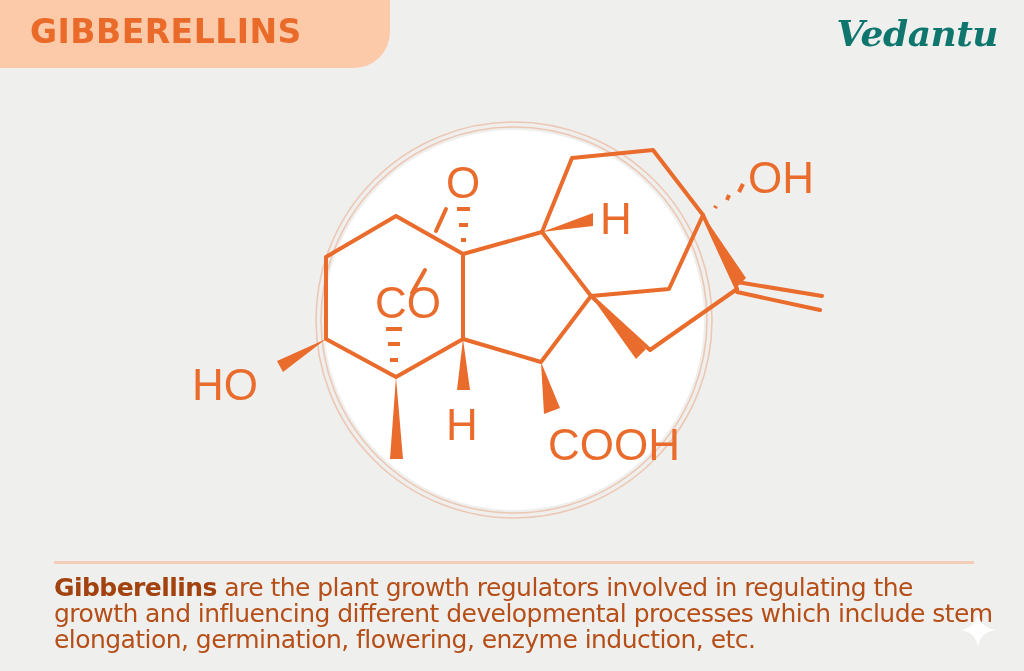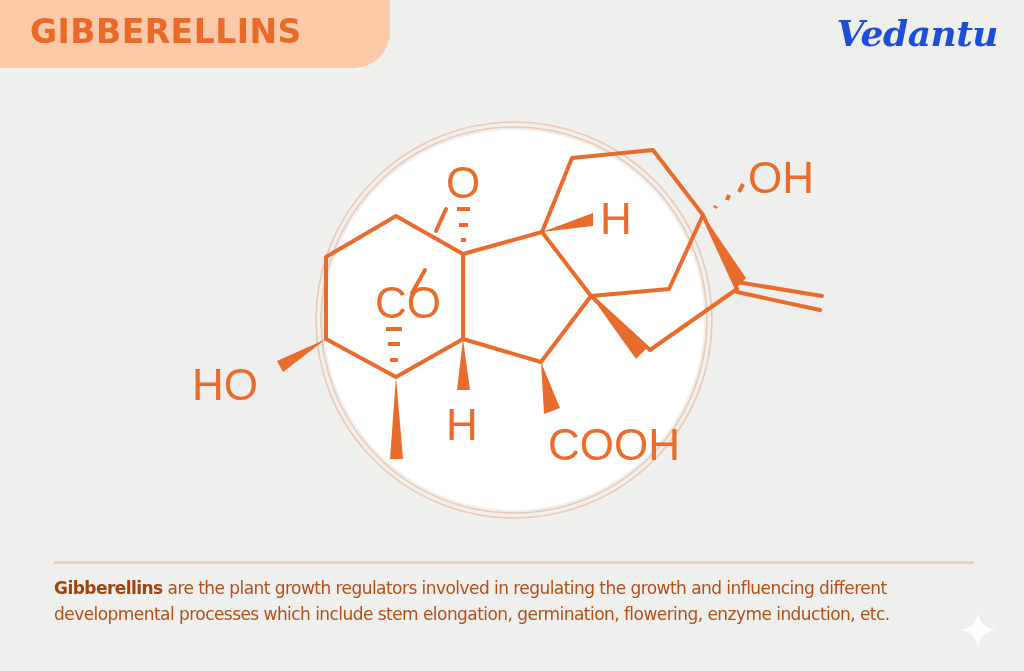--- a/index.html
+++ b/index.html
@@ -16,31 +16,31 @@
   .title-text {
     position:absolute; left:30px; top:12px;
     font-family:"DejaVu Sans", sans-serif;
     font-weight:bold; font-size:33px; letter-spacing:0.5px;
     color:#ea6a2a;
   }
   .logo {
     position:absolute; right:26px; top:12px;
     font-family:"DejaVu Serif", serif;
     font-style:italic; font-weight:bold; font-size:36px;
-    color:#1d4ed8; letter-spacing:-0.5px;
+    color:#0f766e; letter-spacing:-0.5px;
   }
   .diagram { position:absolute; left:0; top:0; }
   .divider {
     position:absolute; left:54px; top:561px; width:920px; height:3px;
     background:#f3cdb5;
   }
   .desc {
     position:absolute; left:54px; top:575px; width:940px;
     font-family:"DejaVu Sans", sans-serif;
-    font-size:17px; line-height:26px; color:#b54e17;
+    font-size:25px; line-height:26px; color:#b54e17;
     letter-spacing:-0.55px;
   }
   .desc b { font-weight:bold; color:#a2420f; }
   .sparkle {
     position:absolute; left:960px; top:612px; width:36px; height:36px;
   }
 </style>
 </head>
 <body>
 

